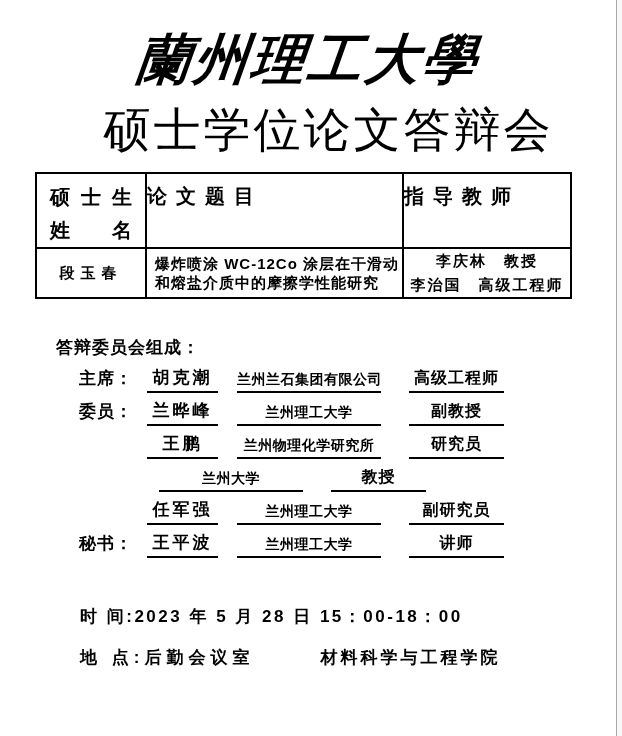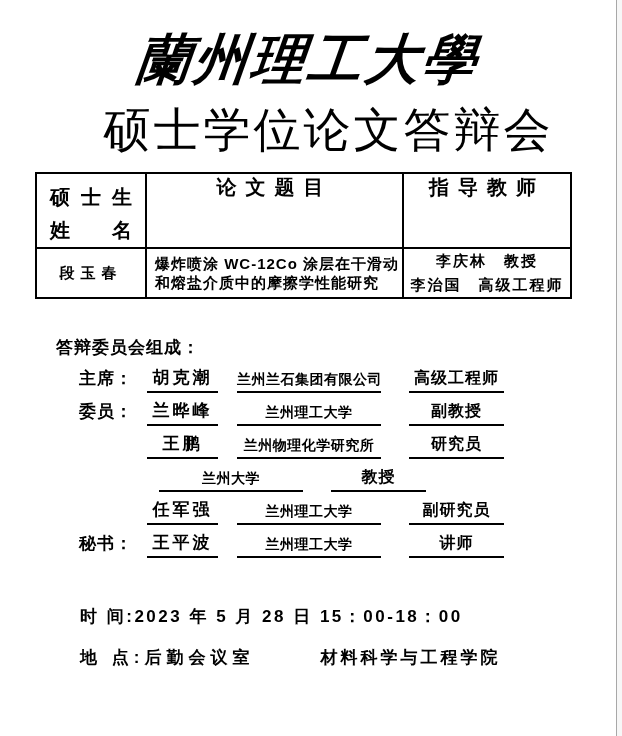--- a/index.html
+++ b/index.html
@@ -63,21 +63,21 @@
   .col-adv   { width: auto;  }
 
   .head-cell { vertical-align: top; font-size: 20px; }
   .head-name { padding: 7px 13px 0 13px; margin-top: 48px; }
   .head-name .jline {
     text-align: justify;
     text-align-last: justify;
     line-height: 33px;
     letter-spacing: 0;
   }
-  .head-center { text-align: center; padding-top: 0; letter-spacing: 9px; }
+  .head-center { text-align: left; padding-top: 9px; letter-spacing: 9px; }
 
   .body-name {
     text-align: center;
     font-size: 15px;
     letter-spacing: 6px;
   }
   .body-topic {
     font-size: 15px;
     letter-spacing: 1px;
     line-height: 19px;

